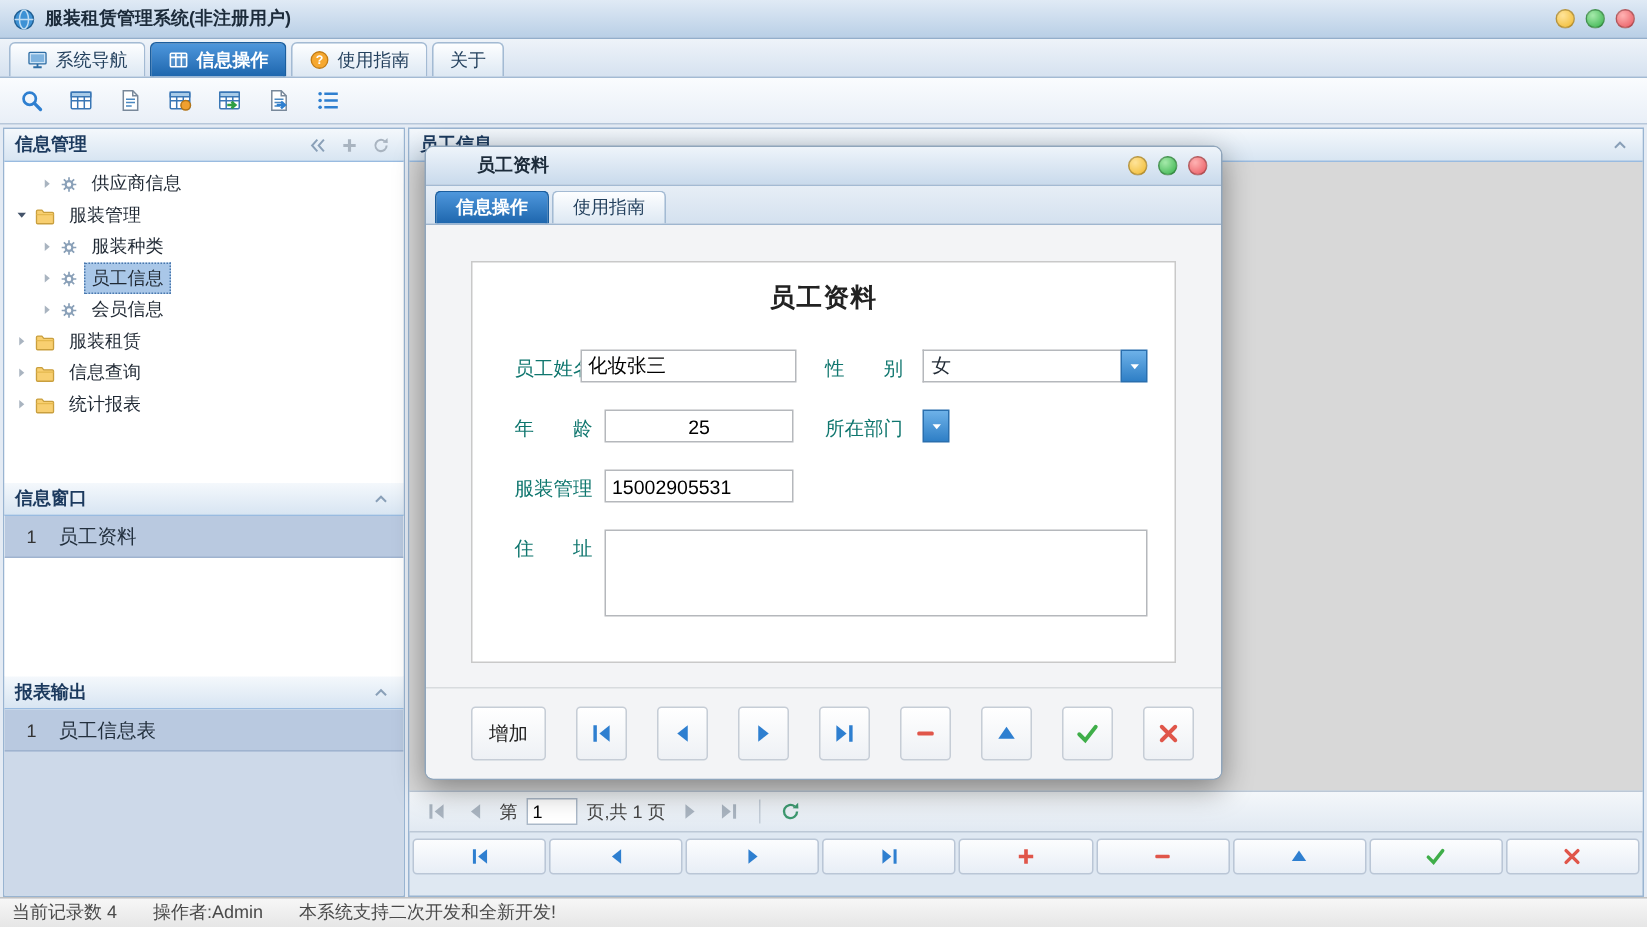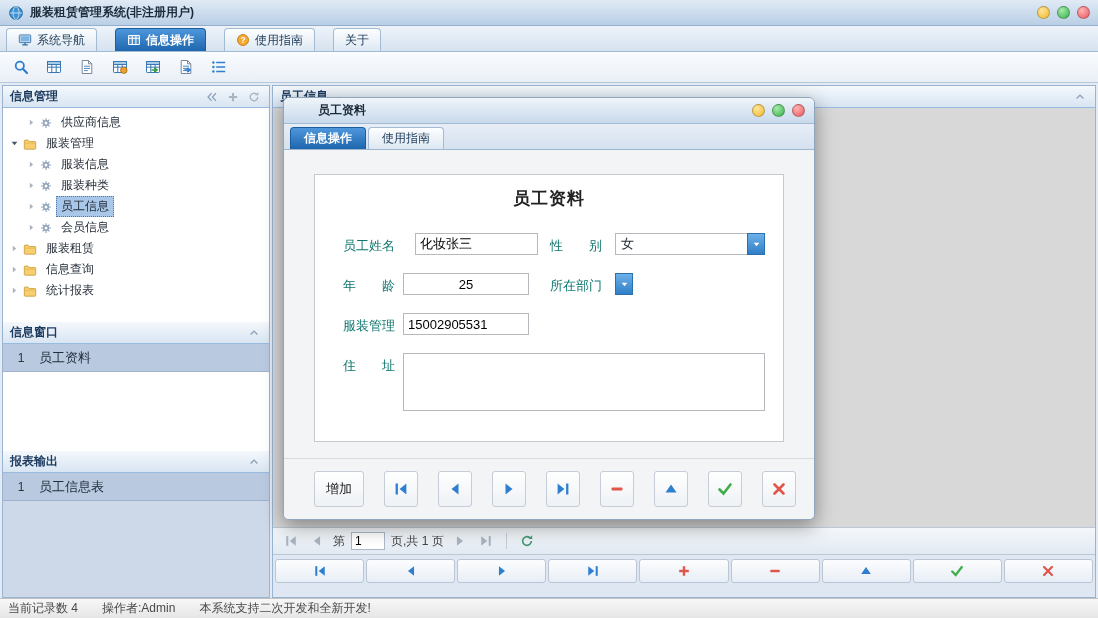--- a/index.html
+++ b/index.html
@@ -12,21 +12,21 @@
   
   .titlebar{position:absolute;left:0;top:0;width:100%;height:26px;background:linear-gradient(#e0eaf5,#b9cfe6);border-bottom:1px solid #93aecb;display:flex;align-items:center;gap:6px;padding:0 8px;}
   .titlebar .title{font-weight:bold;color:#1c2b3a;}
   .lights{margin-left:auto;display:flex;gap:7px;}
   .light{width:13px;height:13px;border-radius:50%;border:1px solid rgba(0,0,0,.25);cursor:pointer;}
   .light.y{background:radial-gradient(circle at 35% 30%,#ffe49a,#f0b92e);}
   .light.g{background:radial-gradient(circle at 35% 30%,#a6eaab,#35b14a);}
   .light.r{background:radial-gradient(circle at 35% 30%,#ffb3b3,#e8565e);}
 
   
-  .tabbar{position:absolute;left:0;top:26px;width:100%;height:26px;background:linear-gradient(#eef3f9,#d6e2f0);border-bottom:1px solid #a3bad3;display:flex;align-items:flex-end;gap:18px;padding-left:6px;}
+  .tabbar{position:absolute;left:0;top:26px;width:100%;height:26px;background:linear-gradient(#eef3f9,#d6e2f0);border-bottom:1px solid #a3bad3;display:flex;align-items:flex-end;gap:3px;padding-left:6px;}
   .tab{height:23px;display:flex;align-items:center;gap:5px;padding:0 11px;border:1px solid #a3bad3;border-bottom:none;border-radius:4px 4px 0 0;background:linear-gradient(#fdfeff,#dde8f3);color:#24415e;cursor:pointer;white-space:nowrap;}
   .tab.active{background:linear-gradient(#4e97dc,#1e66ad);color:#fff;font-weight:bold;border-color:#1b5e9e;}
   .tab.small{height:22px;padding:0 13px;}
 
   
   .toolbar{position:absolute;left:0;top:52px;width:100%;height:31px;background:linear-gradient(#fafcfe,#e9eff7);border-bottom:1px solid #b7c7da;display:flex;align-items:center;gap:6px;padding:0 7px;}
   .toolbtn{width:27px;height:25px;border:1px solid transparent;border-radius:3px;display:flex;align-items:center;justify-content:center;cursor:pointer;}
 
   
   .panelhdr{height:22px;background:linear-gradient(#f4f8fc,#d8e5f2);border-bottom:1px solid #99bbe0;display:flex;align-items:center;padding:0 7px;color:#1c3a5e;font-weight:bold;flex:none;}
@@ -316,29 +316,20 @@
           </svg>
         <span class="lbl">服装管理</span>
       </div>
       <div class="treerow child">
         <svg class="ic ic8 c-gray">
             <use href="#i-caret-r"></use>
           </svg>
         <svg class="ic ic12 c-steel">
             <use href="#i-gear"></use>
           </svg>
-        <span class="lbl">服装信息</span>
-      </div>
-      <div class="treerow child">
-        <svg class="ic ic8 c-gray">
-            <use href="#i-caret-r"></use>
-          </svg>
-        <svg class="ic ic12 c-steel">
-            <use href="#i-gear"></use>
-          </svg>
         <span class="lbl">服装种类</span>
       </div>
       <div class="treerow child sel">
         <svg class="ic ic8 c-gray">
             <use href="#i-caret-r"></use>
           </svg>
         <svg class="ic ic12 c-steel">
             <use href="#i-gear"></use>
           </svg>
         <span class="lbl">员工信息</span>
@@ -525,21 +516,21 @@
         </div>
       <div class="tab small">
           <span>使用指南</span>
         </div>
     </div>
     <div class="dlg-body">
       <div class="formpanel">
         <div class="formtitle">员工资料</div>
 
         <span class="flabel" style="left:28px;top:62px">员工姓名</span>
-        <input class="fld" style="left: 100px; top: 58px; width: 123px;" value="化妆张三">
+        <input class="fld" style="left: 72px; top: 58px; width: 144px;" value="化妆张三">
         <span class="flabel" style="left:235px;top:62px">性　　别</span>
         <div class="selectbox" style="left:300px;top:58px;width:150px">
           <span class="sval">女</span>
           <span class="sarrow">
               <svg class="ic ic8 c-white">
                 <use href="#i-caret-d"></use>
               </svg>
             </span>
         </div>
 

